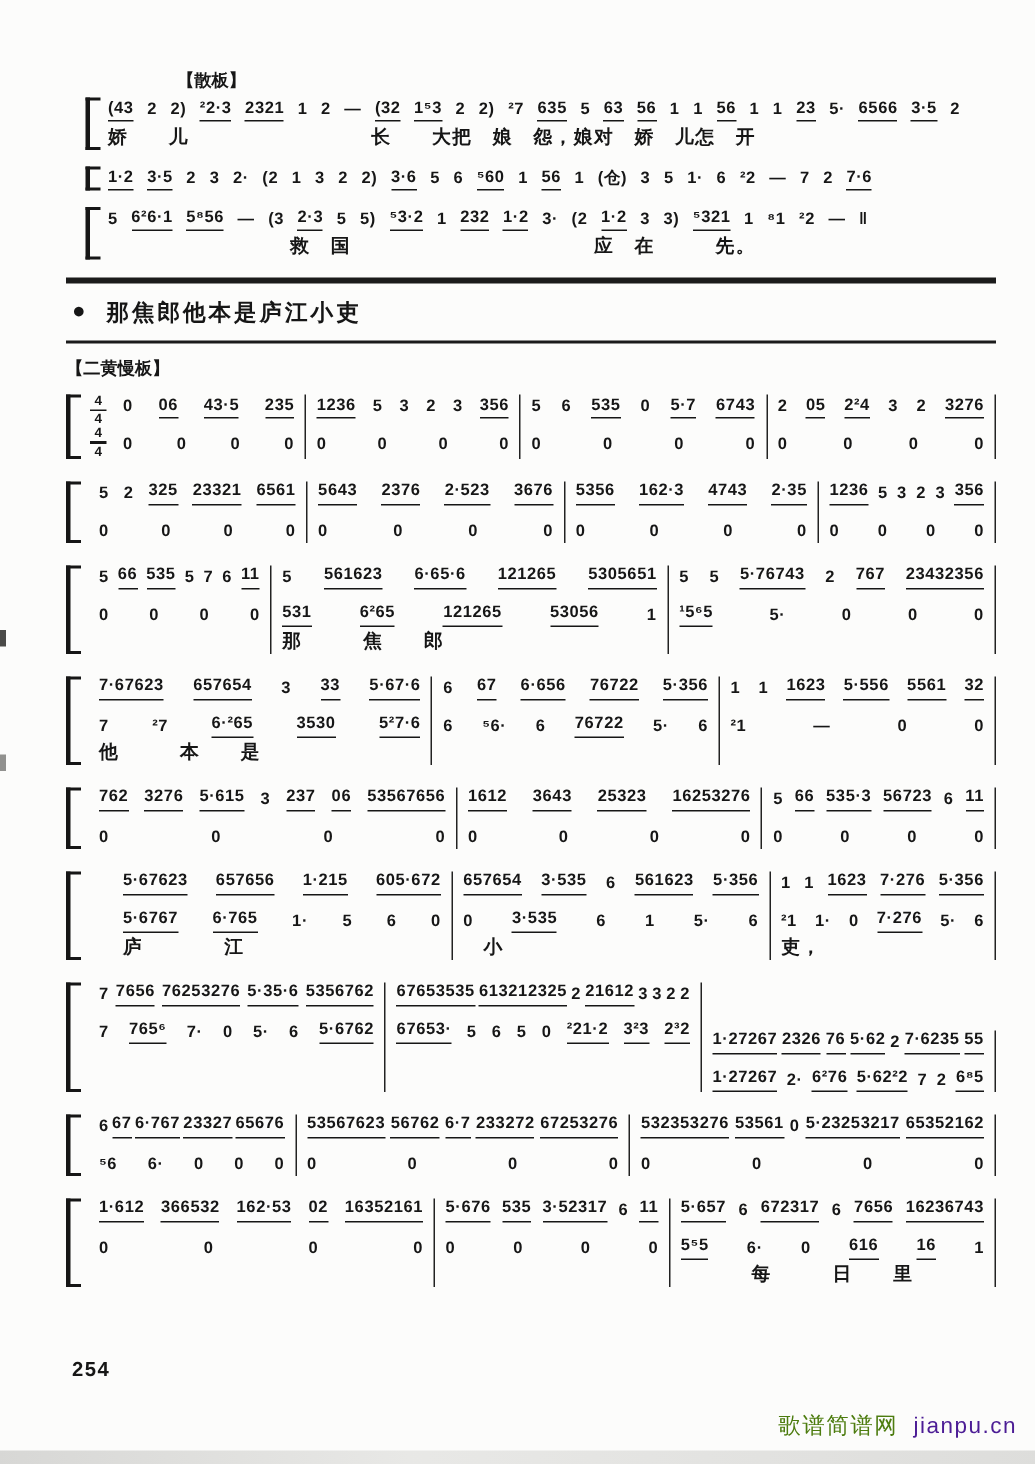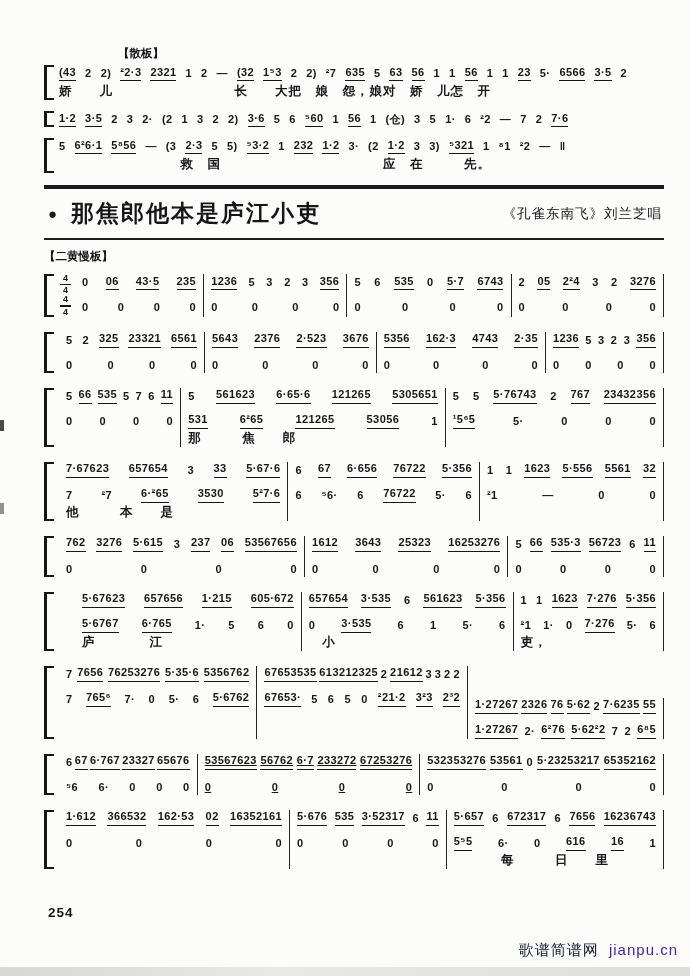--- a/index.html
+++ b/index.html
@@ -22,56 +22,56 @@
   .note-row.free{justify-content:flex-start;gap:9px;}
   .tk{display:inline-block;}
   .tk.beam{border-bottom:1.6px solid #161616;padding-bottom:0.5px;}
   .lyric-row{
     font-size:12.5px;font-weight:bold;height:17px;line-height:17px;
     letter-spacing:1px;white-space:nowrap;margin-top:1px;
   }
 
   
   .sanban-label{font-size:11.5px;font-weight:bold;margin:0 0 4px 74px;height:15px;}
-  .sline{display:flex;margin-bottom:11px;}
+  .sline{display:flex;margin-bottom:11px;margin-left:13px;}
   .sline .body{flex:1;}
   .sline .lyric-row{margin-top:2px;}
 
   
   .bracket{
     width:7px;flex:0 0 7px;align-self:stretch;margin-right:5px;
     border-left:3px solid #161616;border-top:2.5px solid #161616;border-bottom:2.5px solid #161616;
   }
 
   
   .title-bar{
     margin-top:12px;
     border-top:4px solid #1b1b1b;border-bottom:2px solid #1b1b1b;
     padding:9px 2px 9px 4px;
     display:flex;align-items:center;
   }
   .title-bullet{font-size:15px;line-height:20px;margin-right:14px;}
-  .title-text{font-size:23px;font-weight:bold;letter-spacing:2px;flex:1;}
+  .title-text{font-size:15px;font-weight:bold;letter-spacing:2px;flex:1;}
   .title-source{font-family:"Liberation Serif","DejaVu Serif",serif;font-size:13.5px;letter-spacing:1px;}
 
   .tempo-label{font-size:11.5px;font-weight:bold;margin:9px 0 10px 0;height:15px;}
 
   
   .system{display:flex;margin-bottom:15px;}
   .system .measures{flex:1;display:flex;}
   .measure{padding:0 7px;border-right:1.2px solid #222;min-width:0;}
   .measure .note-row + .note-row{margin-top:9px;}
   .ts-col{display:flex;flex-direction:column;justify-content:space-between;padding:0 4px 0 1px;}
   .frac{width:11px;text-align:center;font-weight:bold;font-size:9px;line-height:1;}
   .frac .fline{height:1.4px;background:#161616;margin:1px 0;}
 
   
   .page-number{position:absolute;left:48px;bottom:56px;font-size:13.5px;font-weight:bold;letter-spacing:1px;}
   .watermark{position:absolute;right:12px;bottom:16px;font-size:15px;letter-spacing:1px;}
-  .watermark .wm-name{color:#0f172a;}
+  .watermark .wm-name{color:#4d7c0f;}
   .watermark .wm-link{color:#4c1d95;text-decoration:none;margin-left:5px;}
 
   
   .scan-bottom{position:absolute;left:0;bottom:0;width:100%;height:9px;
     background:linear-gradient(to right,#b9b9b6,#d8d8d5 40%,#c4c4c1);opacity:.55;}
   .edge-tick{position:absolute;left:0;width:4px;height:11px;background:#4a4a48;}
   .tick1{top:420px;}
   .tick2{top:503px;opacity:.6;}
 </style>
 </head>
@@ -180,21 +180,20 @@
               <span class="tk">‖</span>
             </div>
             <div class="lyric-row">　　　　　　　　　救　国　　　　　　　　　　　　应　在　　　先。</div>
           </div>
         </div>
       </div>
 
     <div class="title-bar">
       <span class="title-bullet">●</span>
       <span class="title-text">那焦郎他本是庐江小吏</span>
-      <span class="title-source">《孔雀东南飞》刘兰芝唱</span>
     </div>
 
     <div class="tempo-label">【二黄慢板】</div>
 
     <div>
         <div class="system">
           <div class="bracket"></div>
           <div class="ts-col">
             <div class="frac">
               <div>4</div>
@@ -638,21 +637,21 @@
                 <span class="tk beam">65676</span>
               </div>
               <div class="note-row">
                 <span class="tk">⁵6</span>
                 <span class="tk">6·</span>
                 <span class="tk">0</span>
                 <span class="tk">0</span>
                 <span class="tk">0</span>
               </div>
             </div>
-            <div class="measure" style="flex-grow: 30; text-decoration: underline;">
+            <div class="measure" style="flex-grow: 30;">
               <div class="note-row">
                 <span class="tk beam">53567623</span>
                 <span class="tk beam">56762</span>
                 <span class="tk beam">6·7</span>
                 <span class="tk beam">233272</span>
                 <span class="tk beam">67253276</span>
               </div>
               <div class="note-row">
                 <span class="tk">0</span>
                 <span class="tk">0</span>

